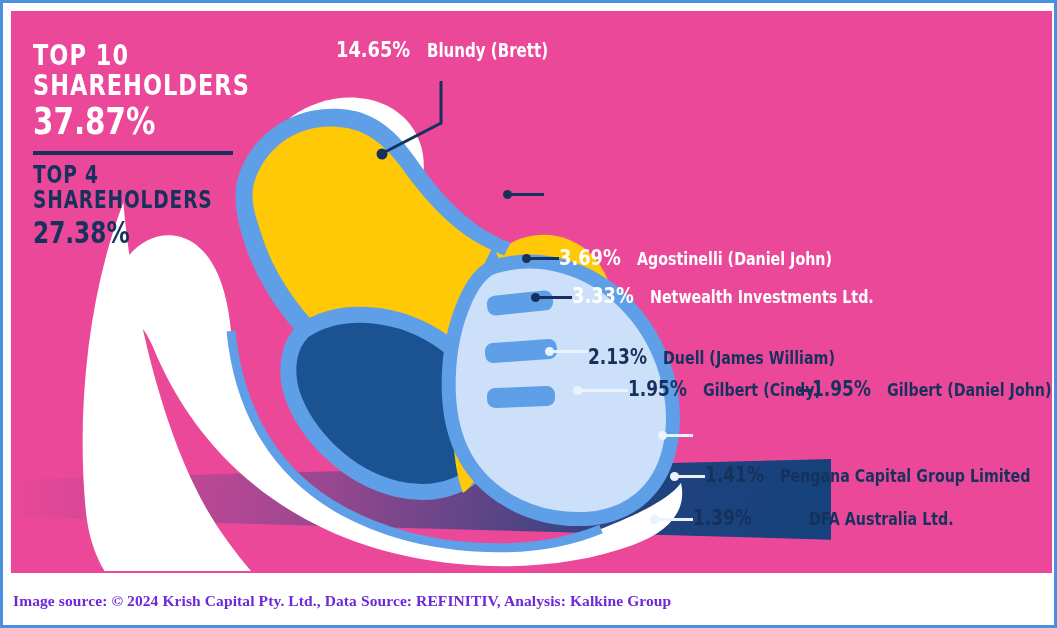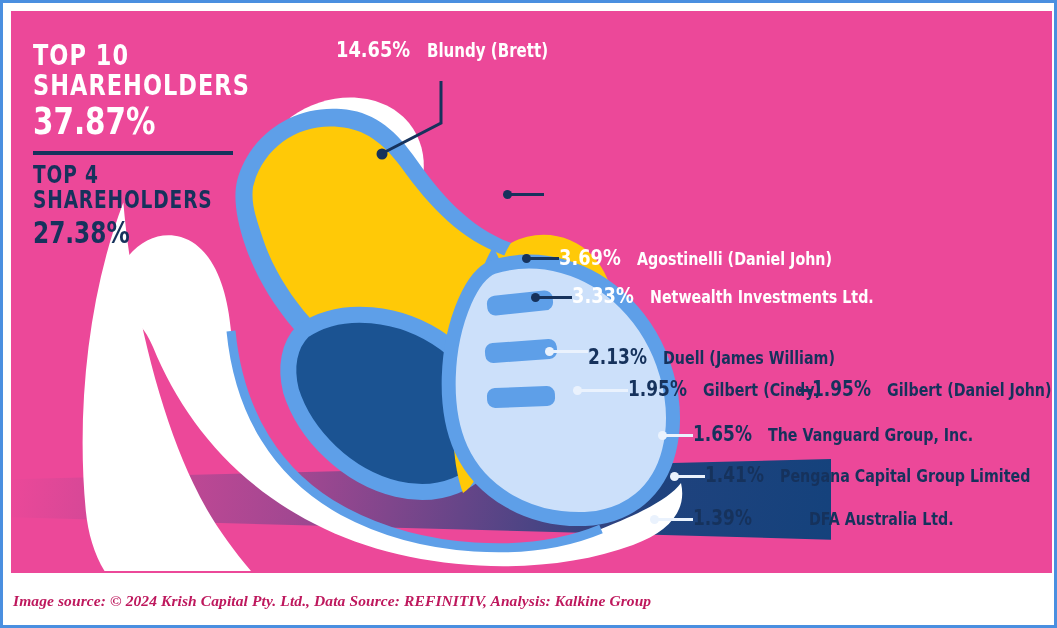--- a/index.html
+++ b/index.html
@@ -65,21 +65,21 @@
   .dot.white{background:#eaf2fd;}
   .elbow{position:absolute;}
   .dash{position:absolute;height:3px;background:#16325c;}
 
   
   .footer{
     position:absolute;left:10px;top:578px;width:1030px;height:40px;
     display:flex;align-items:center;
   }
   .footer span{
-    color:#be185d;font-weight:bold;font-style:italic;font-size:15.5px;
+    color:#6d28d9;font-weight:bold;font-size:15.5px;
     font-family:"Liberation Serif",serif;
     letter-spacing:0.1px;
   }
 </style>
 </head>
 <body>
 
 <div class="frame">
 
   <div class="panel">
@@ -198,24 +198,20 @@
     </div>
     <div class="lead white" style="left:567px;top:378px;width:50px;"></div>
     <div class="dot white" style="left:562px;top:375px;"></div>
 
     <div class="dash" style="left:788px;top:378px;width:13px;"></div>
     <div class="lbl navy" style="left:801px;top:366px;font-size:21px;">
       <span class="num">1.95%</span>
       <span class="nm" style="font-size:18px;">Gilbert (Daniel John)</span>
     </div>
 
-    <div class="lbl navy" style="left:682px;top:411px;font-size:21px;">
-      <span class="num">1.65%</span>
-      <span class="nm" style="font-size:18px;">The Vanguard Group, Inc.</span>
-    </div>
     <div class="lead white" style="left:652px;top:423px;width:30px;"></div>
     <div class="dot white" style="left:647px;top:420px;"></div>
 
     <div class="lbl navy" style="left:694px;top:452px;font-size:21px;">
       <span class="num">1.41%</span>
       <span class="nm" style="font-size:18px;">Pengana Capital Group Limited</span>
     </div>
     <div class="lead white" style="left:664px;top:464px;width:30px;"></div>
     <div class="dot white" style="left:659px;top:461px;"></div>
 

